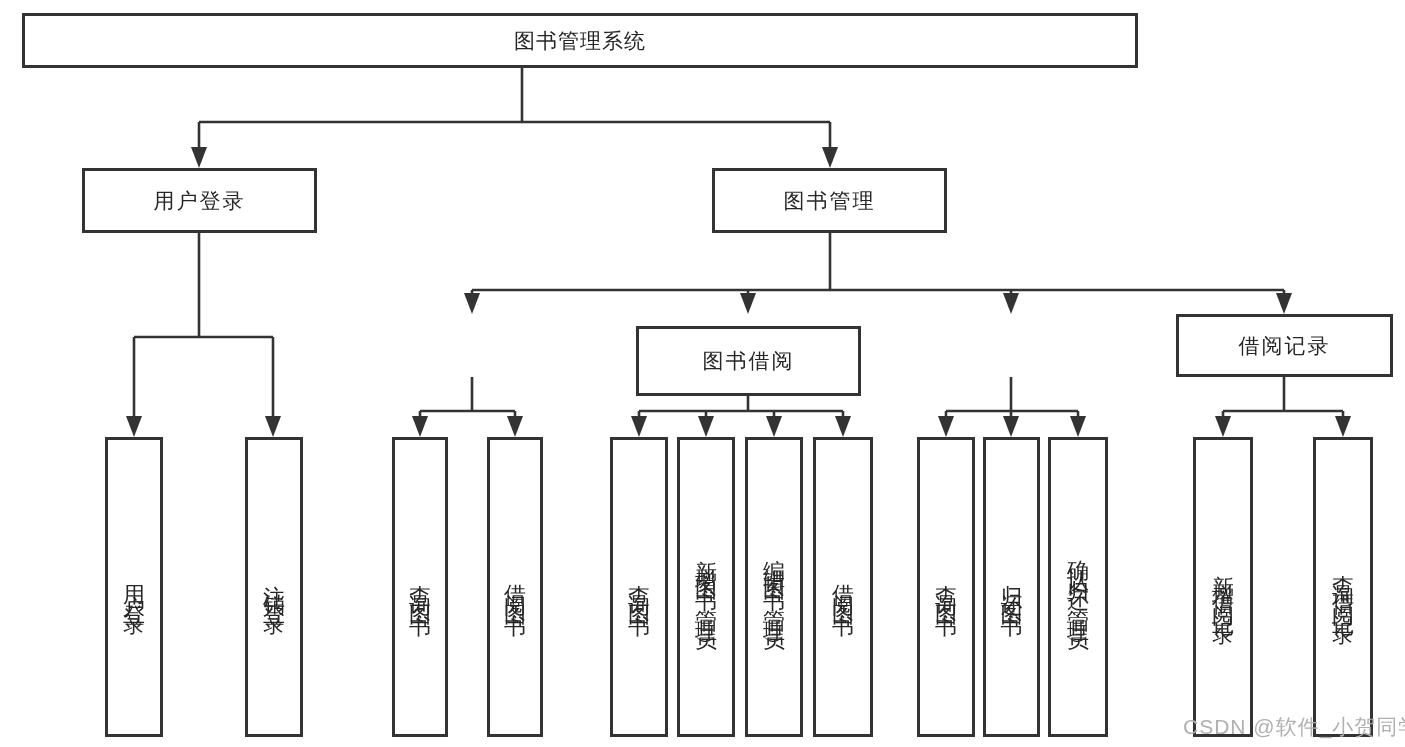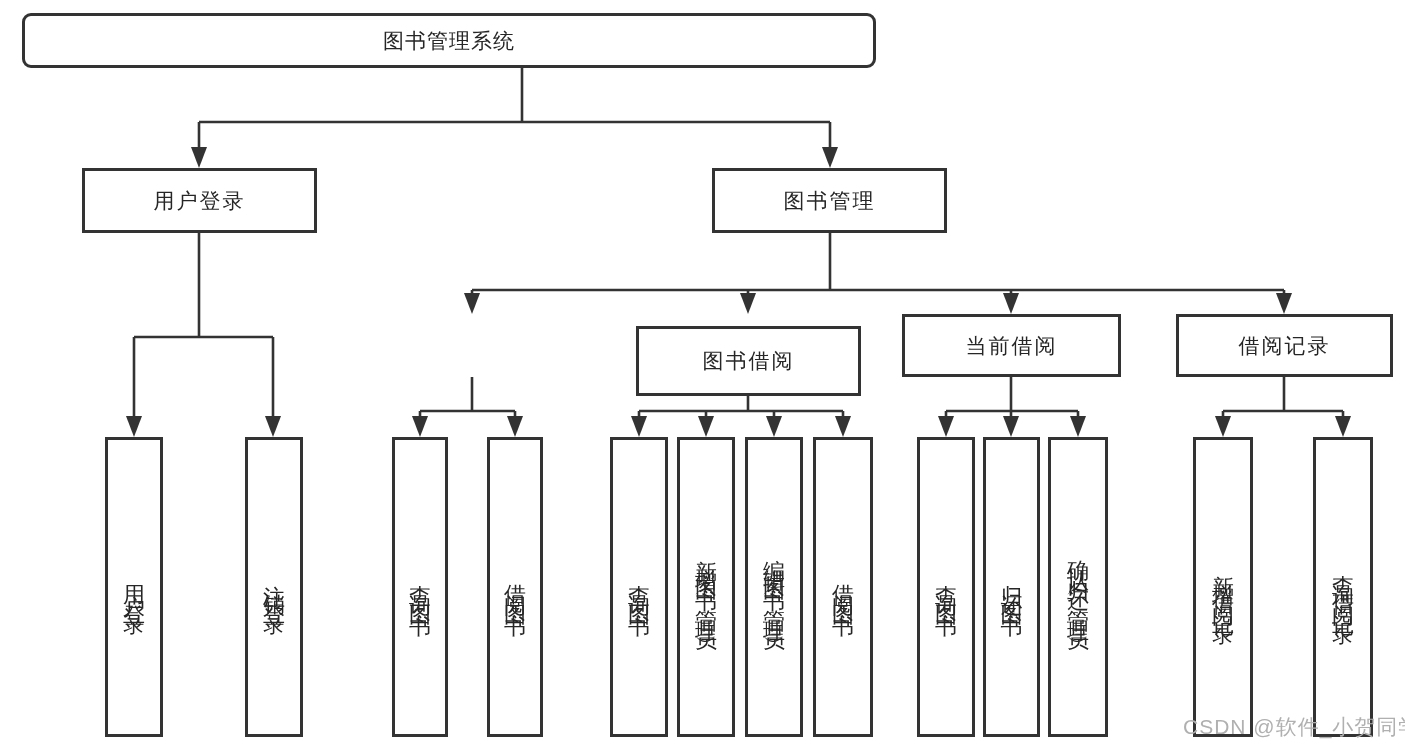--- a/index.html
+++ b/index.html
@@ -119,27 +119,26 @@
       <polygon points="766,416 782,416 774,437"></polygon>
       <polygon points="835,416 851,416 843,437"></polygon>
       <polygon points="938,416 954,416 946,437"></polygon>
       <polygon points="1003,416 1019,416 1011,437"></polygon>
       <polygon points="1070,416 1086,416 1078,437"></polygon>
       <polygon points="1215,416 1231,416 1223,437"></polygon>
       <polygon points="1335,416 1351,416 1343,437"></polygon>
     </g>
   </svg>
 
-  <div class="node root" style="left:22px;top:13px;width:854px;height:55px;border-radius:9px;">图书管理系统</div>
+  <div class="node root" style="left:22px;top:13px;width:1116px;height:55px;">图书管理系统</div>
 
   <div class="node h" style="left:82px;top:168px;width:235px;height:65px;">用户登录</div>
   <div class="node h" style="left:712px;top:168px;width:235px;height:65px;text-align:right;">图书管理</div>
 
   <div class="node h" style="left:636px;top:326px;width:225px;height:70px;">图书借阅</div>
-  <div class="node h" style="left:902px;top:314px;width:219px;height:63px;">当前借阅</div>
   <div class="node h" style="left:1176px;top:314px;width:217px;height:63px;">借阅记录</div>
 
   <div class="leaf" style="left:105px;top:437px;width:58px;height:300px;">
     <span>用户登录</span>
   </div>
   <div class="leaf" style="left:245px;top:437px;width:58px;height:300px;">
     <span>注销登录</span>
   </div>
 
   <div class="leaf" style="left:392px;top:437px;width:56px;height:300px;">

